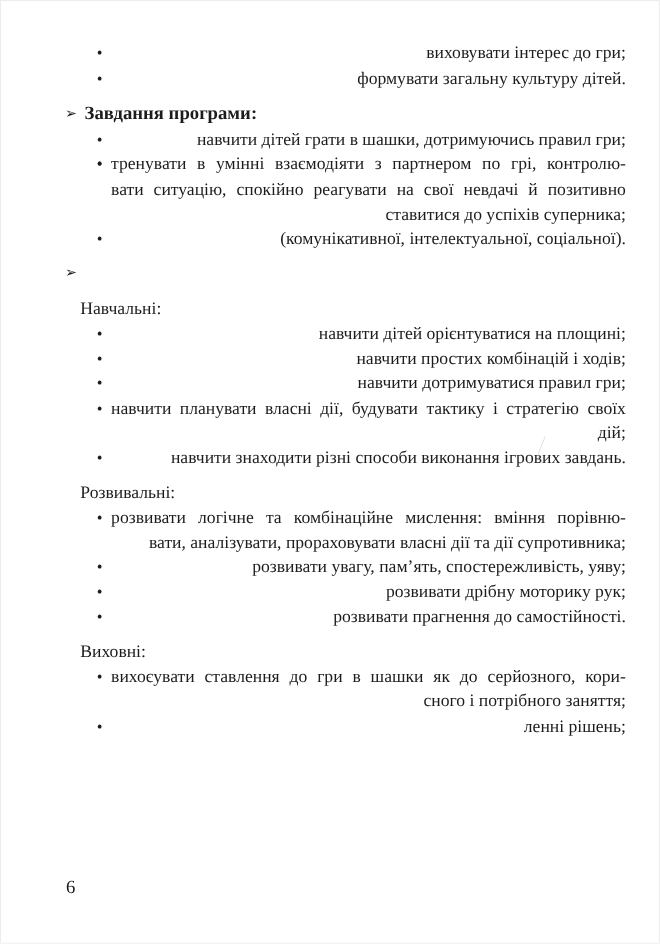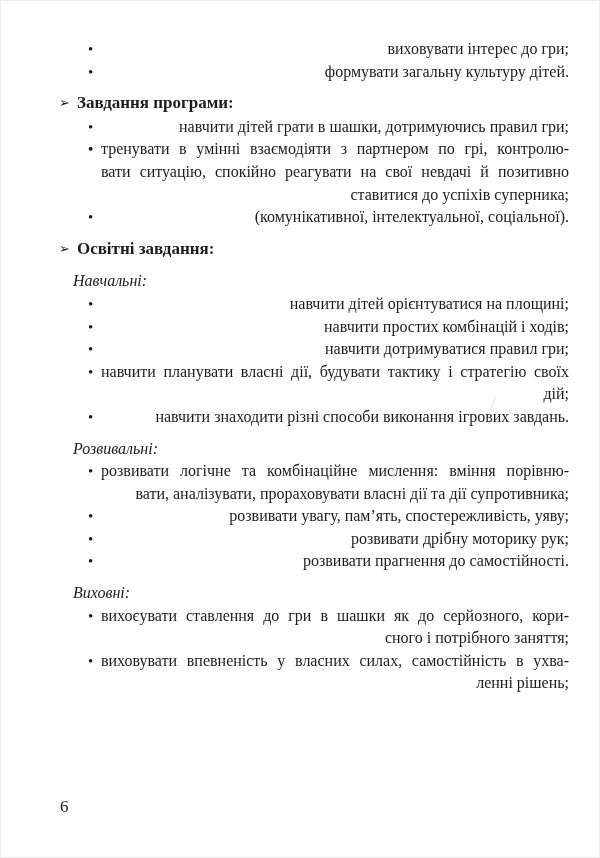--- a/index.html
+++ b/index.html
@@ -31,21 +31,20 @@
     font-weight: 700;
     font-size: 17px;
   }
   .arrow {
     font-family: "DejaVu Sans", sans-serif;
     font-size: 13px;
     position: relative;
     top: -1px;
   }
   .subheader {
-    font-style: italic;
     margin-left: 14px;
     margin-top: 9px;
   }
   .bullet-list { margin: 0; padding: 0; }
   .bullet-item { position: relative; padding-left: 42px; }
   .bullet {
     position: absolute;
     left: 29px;
     top: 0;
     font-size: 15px;
@@ -113,21 +112,20 @@
           <div class="line stretch">вати ситуацію, спокійно реагувати на свої невдачі й позитивно</div>
           <div class="line">ставитися до успіхів суперника;</div>
         </div>
         <div class="bullet-item">
           <span class="bullet">•</span>
           <div class="line">(комунікативної, інтелектуальної, соціальної).</div>
         </div>
       </div>
       <div class="section-header">
         <span class="arrow">➢</span>
-        <span class="header-text">Освітні завдання:</span>
       </div>
       <div class="subheader">Навчальні:</div>
       <div class="bullet-list">
         <div class="bullet-item">
           <span class="bullet">•</span>
           <div class="line">навчити дітей орієнтуватися на площині;</div>
         </div>
         <div class="bullet-item">
           <span class="bullet">•</span>
           <div class="line">навчити простих комбінацій і ходів;</div>
@@ -168,20 +166,19 @@
       </div>
       <div class="subheader">Виховні:</div>
       <div class="bullet-list">
         <div class="bullet-item">
           <span class="bullet">•</span>
           <div class="line stretch">вихоєувати ставлення до гри в шашки як до серйозного, кори-</div>
           <div class="line">сного і потрібного заняття;</div>
         </div>
         <div class="bullet-item">
           <span class="bullet">•</span>
-          <div class="line stretch">виховувати впевненість у власних силах, самостійність в ухва-</div>
           <div class="line">ленні рішень;</div>
         </div>
       </div>
     </div>
   <div class="scan-artifact"></div>
   <div class="page-number">6</div>
 </div>
 
 </body></html>

